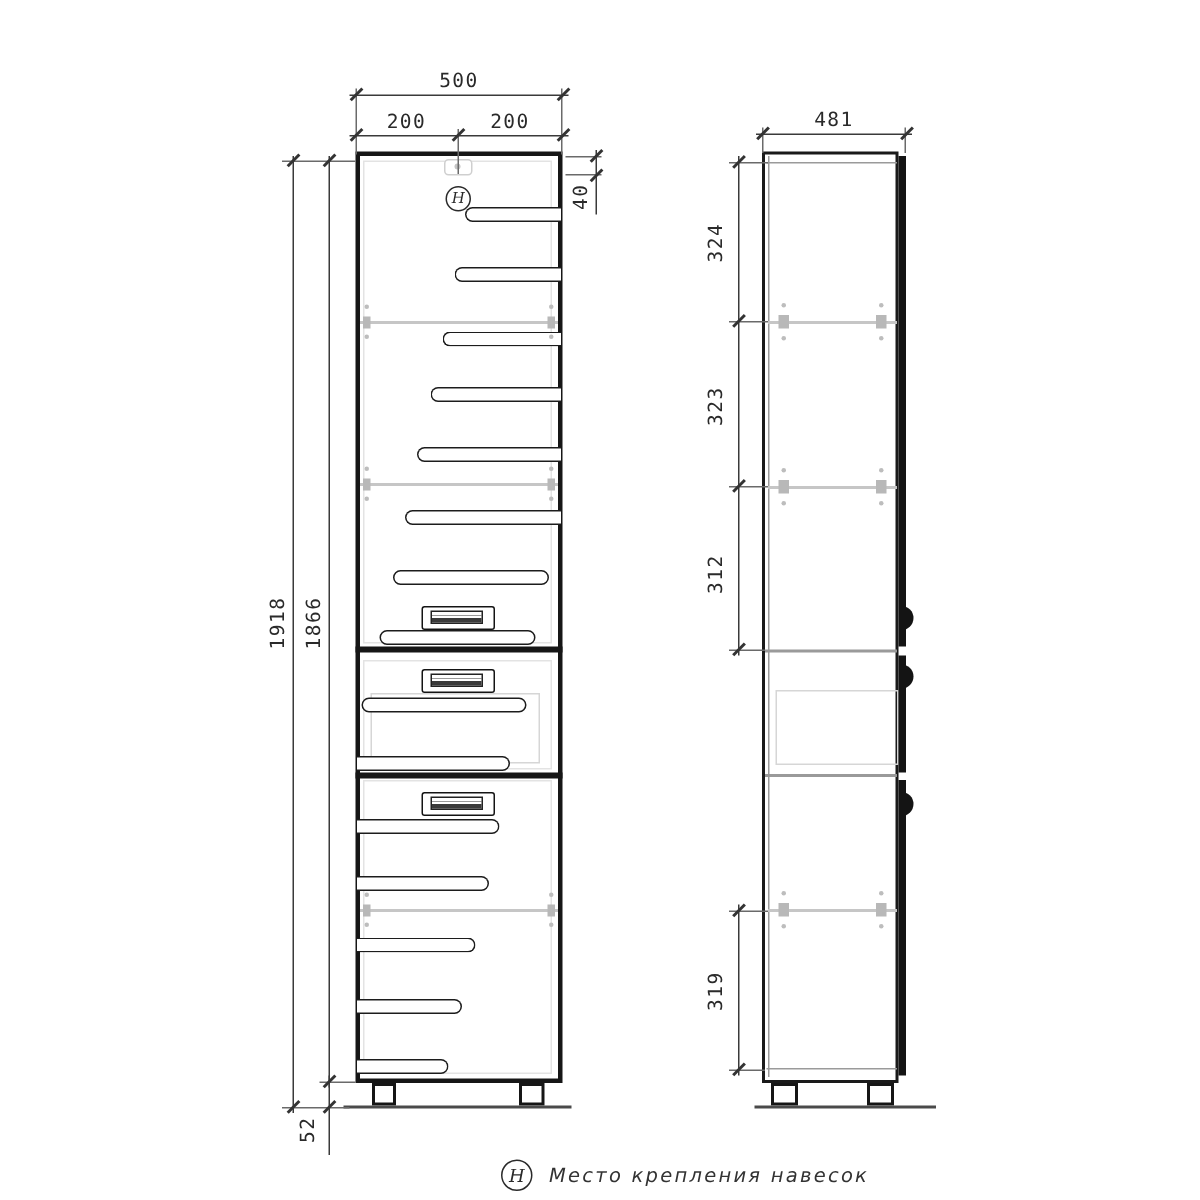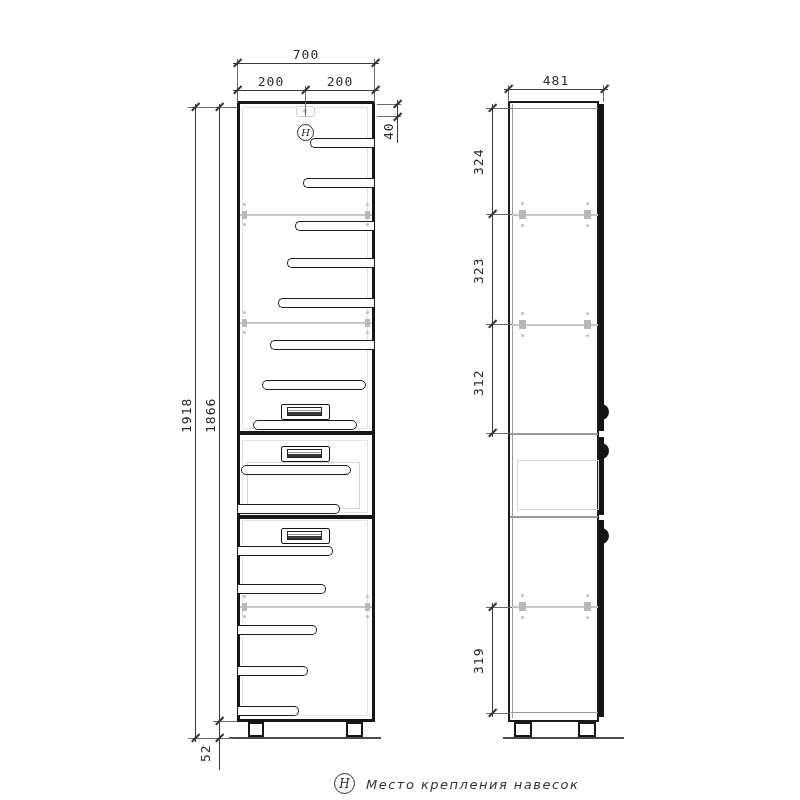--- a/index.html
+++ b/index.html
@@ -95,21 +95,21 @@
   <div class="abs doorbar" style="left:599px;top:437px;width:5px;height:78px;"></div>
   <div class="abs doorbar" style="left:599px;top:520px;width:5px;height:197px;"></div>
   <div class="abs knob" style="left:601px;top:404px;width:8px;height:16px;"></div>
   <div class="abs knob" style="left:601px;top:443px;width:8px;height:16px;"></div>
   <div class="abs knob" style="left:601px;top:528px;width:8px;height:16px;"></div>
 
   <div class="abs leg" style="left:514px;top:722px;width:18px;height:15px;"></div>
   <div class="abs leg" style="left:578px;top:722px;width:18px;height:15px;"></div>
   <div class="abs ground" style="left:503px;top:737px;width:121px;height:2px;"></div>
 
-  <div class="abs dimtext" style="left:284px;top:47px;width:44px;height:14px;">700</div>
+  <div class="abs dimtext" style="left:284px;top:47px;width:44px;height:14px;">500</div>
   <div class="abs dimtext" style="left:249px;top:74px;width:44px;height:14px;">200</div>
   <div class="abs dimtext" style="left:318px;top:74px;width:44px;height:14px;">200</div>
   <div class="abs dimtext vtext" style="left:381px;top:117px;width:14px;height:28px;">40</div>
   <div class="abs dimtext vtext" style="left:178px;top:385px;width:16px;height:60px;">1918</div>
   <div class="abs dimtext vtext" style="left:202px;top:385px;width:16px;height:60px;">1866</div>
   <div class="abs dimtext vtext" style="left:198px;top:738px;width:15px;height:30px;">52</div>
   <div class="abs dimtext" style="left:536px;top:73px;width:40px;height:14px;">481</div>
   <div class="abs dimtext vtext" style="left:470px;top:140px;width:16px;height:44px;">324</div>
   <div class="abs dimtext vtext" style="left:470px;top:249px;width:16px;height:44px;">323</div>
   <div class="abs dimtext vtext" style="left:470px;top:361px;width:16px;height:44px;">312</div>

